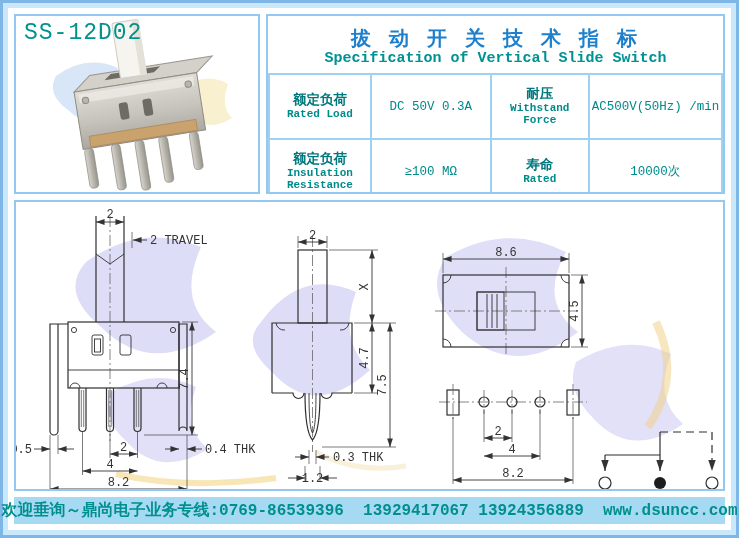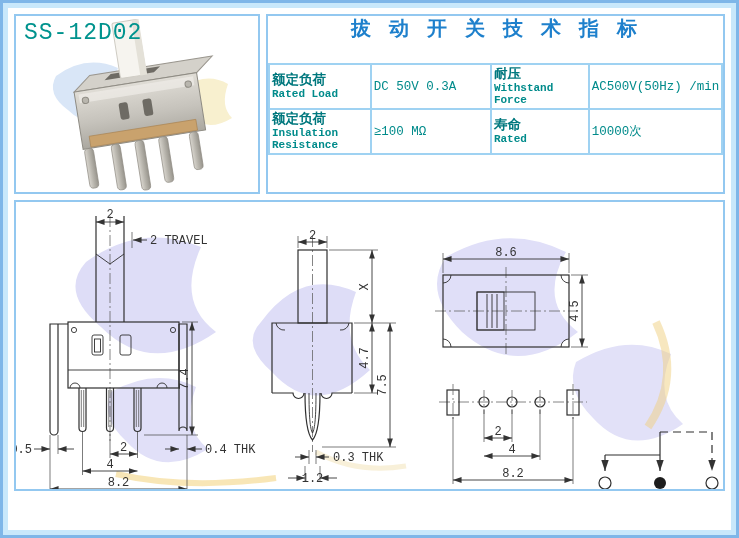--- a/index.html
+++ b/index.html
@@ -8,27 +8,27 @@
     background:#fff;border:3px solid #7fb6e8;
     box-shadow:inset 0 0 0 5px #c9e8fb;
     padding:11px;font-family:"Liberation Mono","DejaVu Sans Mono",monospace;
   }
   .toprow{display:flex;gap:6px;height:180px;}
   .panel{border:2px solid #93c8f0;background:#fff;box-sizing:border-box;position:relative;overflow:hidden;}
   .photo-panel{width:246px;height:180px;}
   .spec-panel{width:459px;height:180px;}
   .model{position:absolute;left:8px;top:4px;font-size:23px;color:#00938e;letter-spacing:1px;z-index:3;}
   .photo-svg{position:absolute;left:0;top:0;}
-  .spec-title{ text-align:center;padding-top:3px;height:44px;}
+  .spec-title{ text-align:center;padding-top:13px;height:44px;}
   .t-cn{font-size:20px;font-weight:bold;color:#1e80cc;letter-spacing:3px;line-height:1.1;}
   .t-en{font-size:15px;font-weight:bold;color:#009193;line-height:1.0;}
   table.spec{width:100%;border-collapse:collapse;table-layout:fixed;}
   table.spec td{
-    border:2px solid #9fd2f2;text-align:left;vertical-align:middle;
-    padding:1px 2px;height:41px;overflow:hidden;
+    border:2px solid #9fd2f2;text-align:center;vertical-align:middle;
+    padding:11px 2px;height:41px;overflow:hidden;
   }
   td.dvl{border-left:6px double #9fd2f2;border-radius:12px;}
   .cn{font-size:13.5px;font-weight:bold;color:#00787e;line-height:1.15;}
   .en{font-size:11px;font-weight:bold;color:#008b8b;line-height:1.1;}
   .val{font-size:12.5px;font-weight:normal;color:#008b8b;white-space:nowrap;}
   .col-l1{width:100px}.col-v1{width:118px}.col-l2{width:96px}.col-v2{width:131px}
   .drawing-panel{margin-top:6px;width:711px;height:291px;}
   .footer{
     margin-top:6px;height:27px;background:#a6daf3;
     display:flex;align-items:center;justify-content:center;
@@ -92,20 +92,21 @@
           <rect x="-10" y="28" width="9" height="50" rx="4" fill="url(#gleg)" stroke="#8f8c84" stroke-width="0.7"></rect>
           <rect x="14" y="28" width="9" height="46" rx="4" fill="url(#gleg)" stroke="#8f8c84" stroke-width="0.7"></rect>
           <rect x="45" y="28" width="9" height="38" rx="4" fill="url(#gleg)" stroke="#8f8c84" stroke-width="0.7"></rect>
         </g>
       </svg>
     </div>
 
     <div class="panel spec-panel">
       <div class="spec-title">
         <div class="t-cn">拔 动 开 关 技 术 指 标</div>
+        <div class="t-en">Specification of Vertical Slide Switch</div>
       </div>
       <table class="spec">
         <colgroup>
             <col class="col-l1">
             <col class="col-v1">
             <col class="col-l2">
             <col class="col-v2">
           </colgroup>
         <tbody>
             <tr>
@@ -320,14 +321,17 @@
         <line class="out" x1="644" y1="230" x2="644" y2="269" marker-end="url(#mE)"></line>
         <line class="dsh" x1="644" y1="230" x2="696" y2="230"></line>
         <line class="dsh" x1="696" y1="230" x2="696" y2="269" marker-end="url(#mE)"></line>
         <circle class="out" cx="589" cy="281" r="6" fill="#fff"></circle>
         <circle cx="644" cy="281" r="6" fill="#1d1d1d"></circle>
         <circle class="out" cx="696" cy="281" r="6" fill="#fff"></circle>
       </g>
     </svg>
   </div>
 
+  <div class="footer">
+    <span class="footer-text">欢迎垂询～鼎尚电子业务专线:0769-86539396  13929417067 13924356889  www.dsuncc.com</span>
+  </div>
 
 </div>
 
 </body></html>

